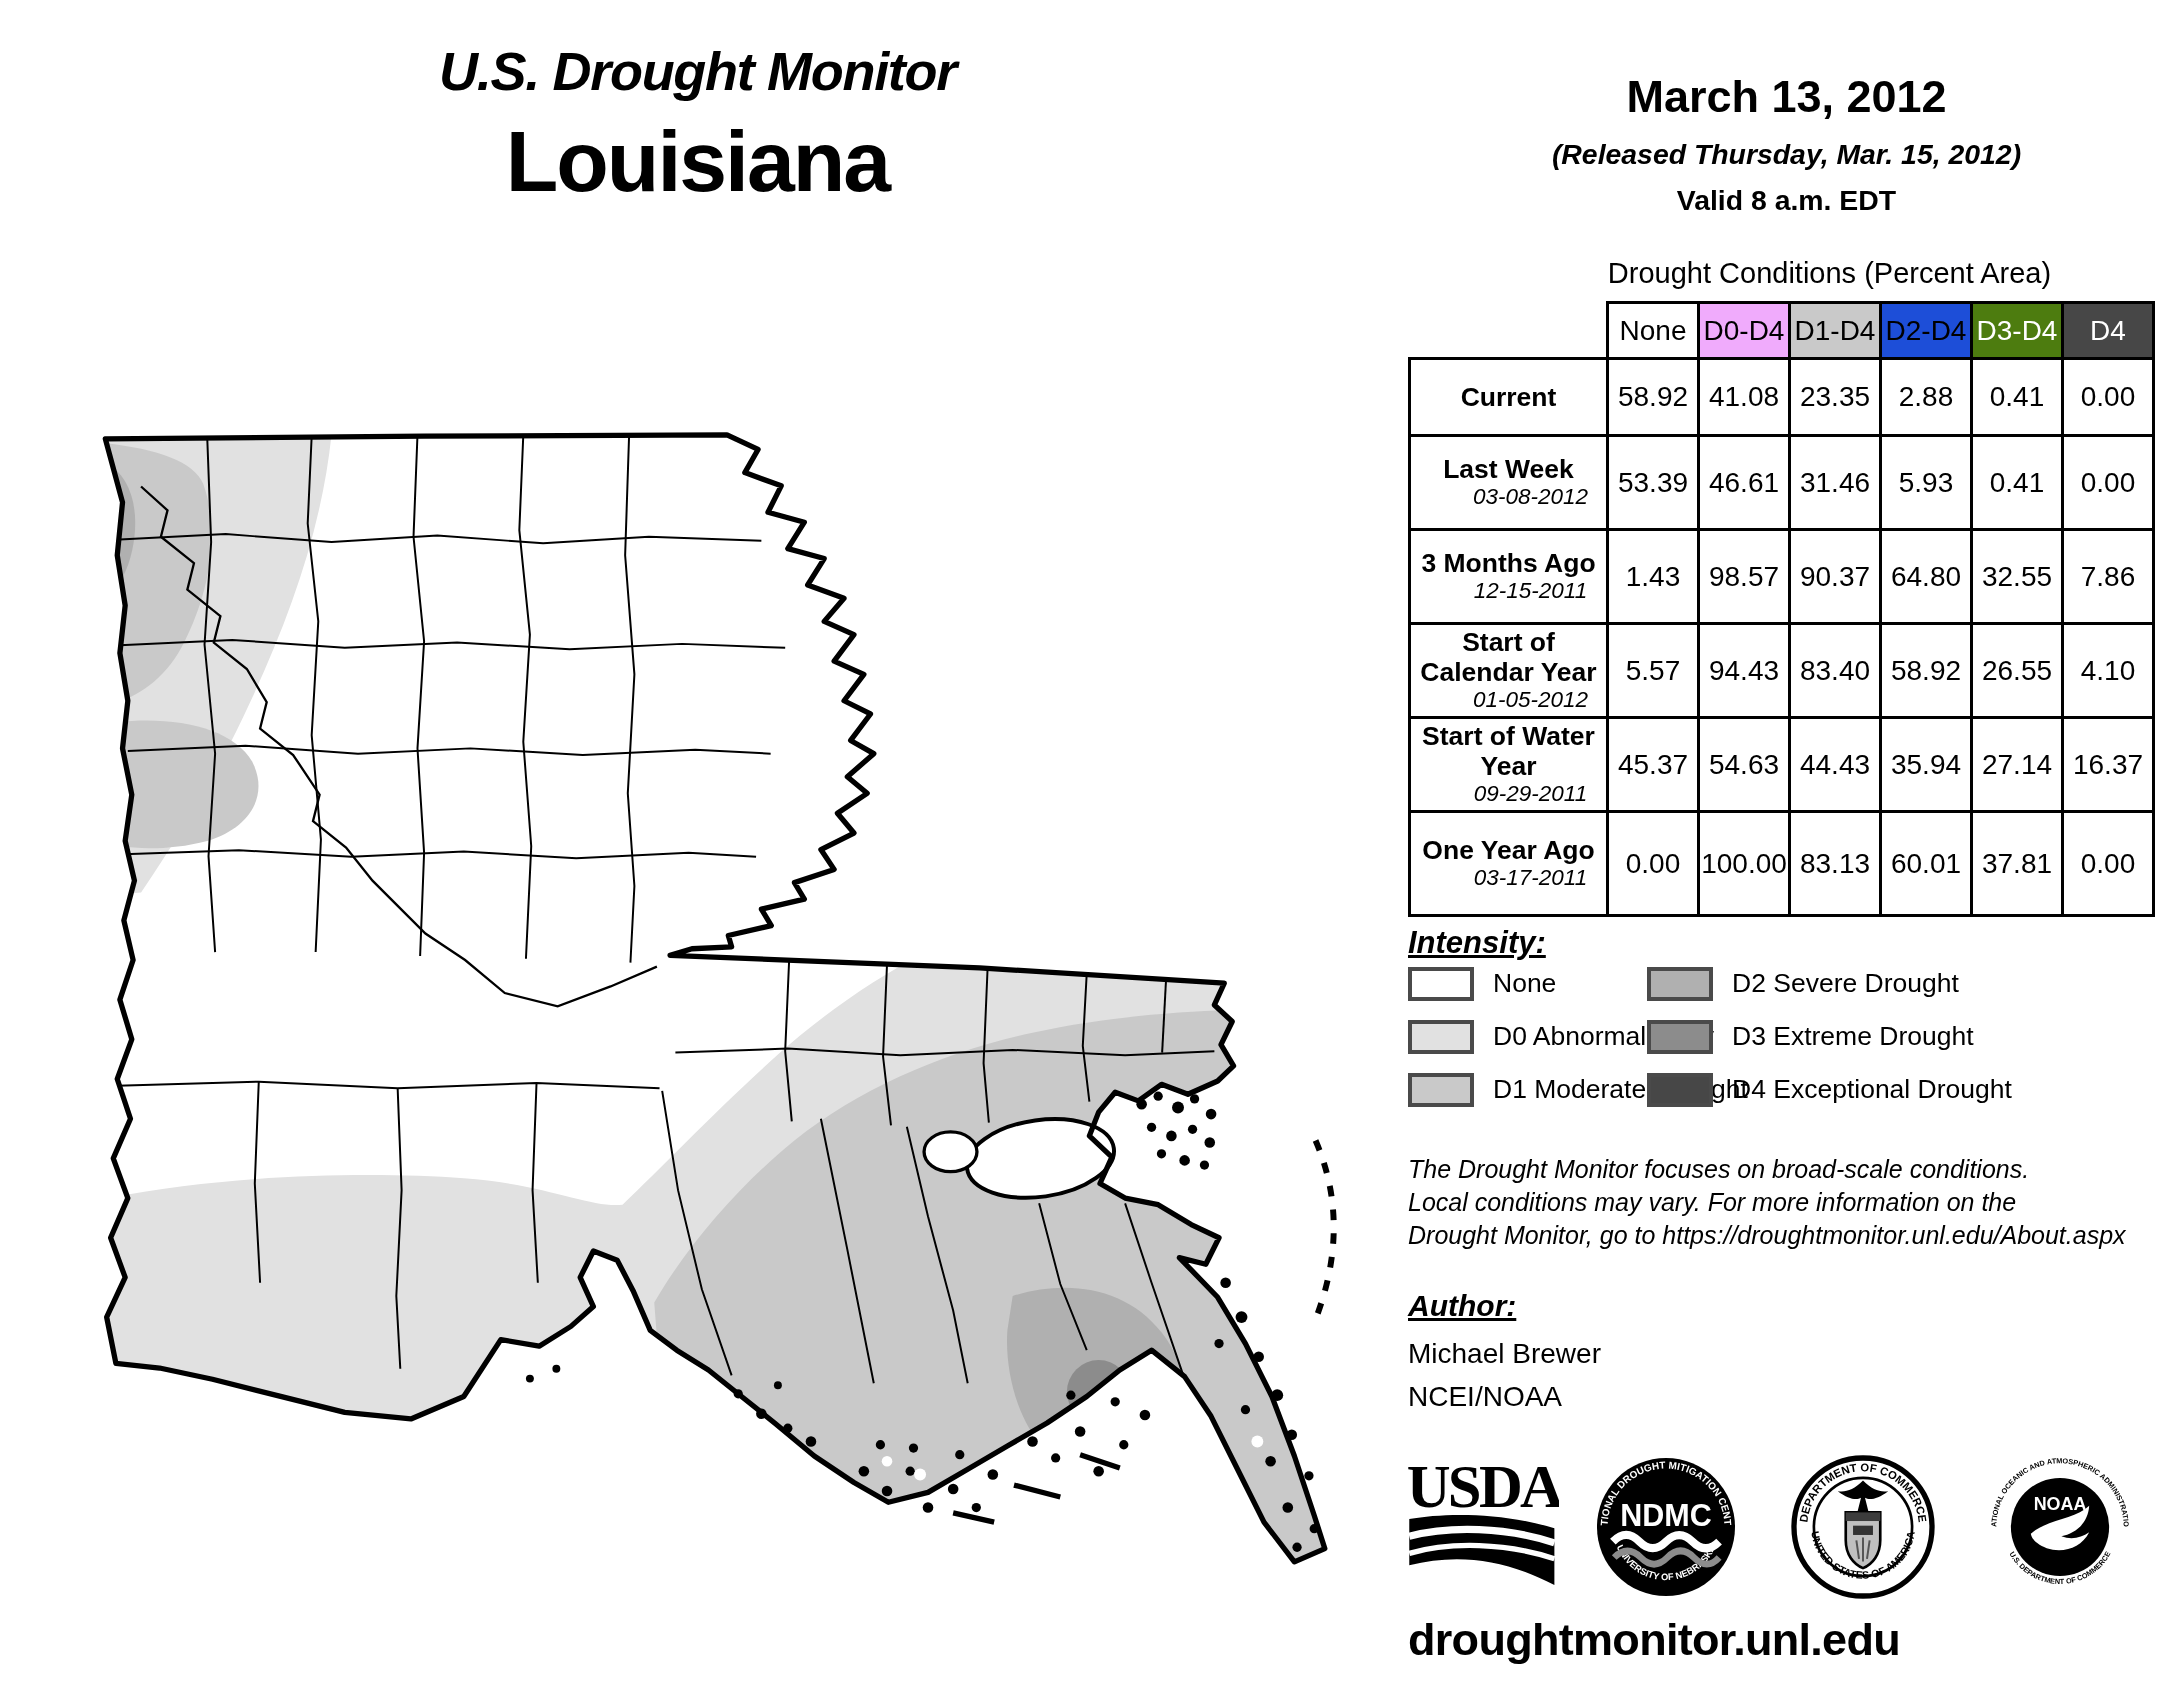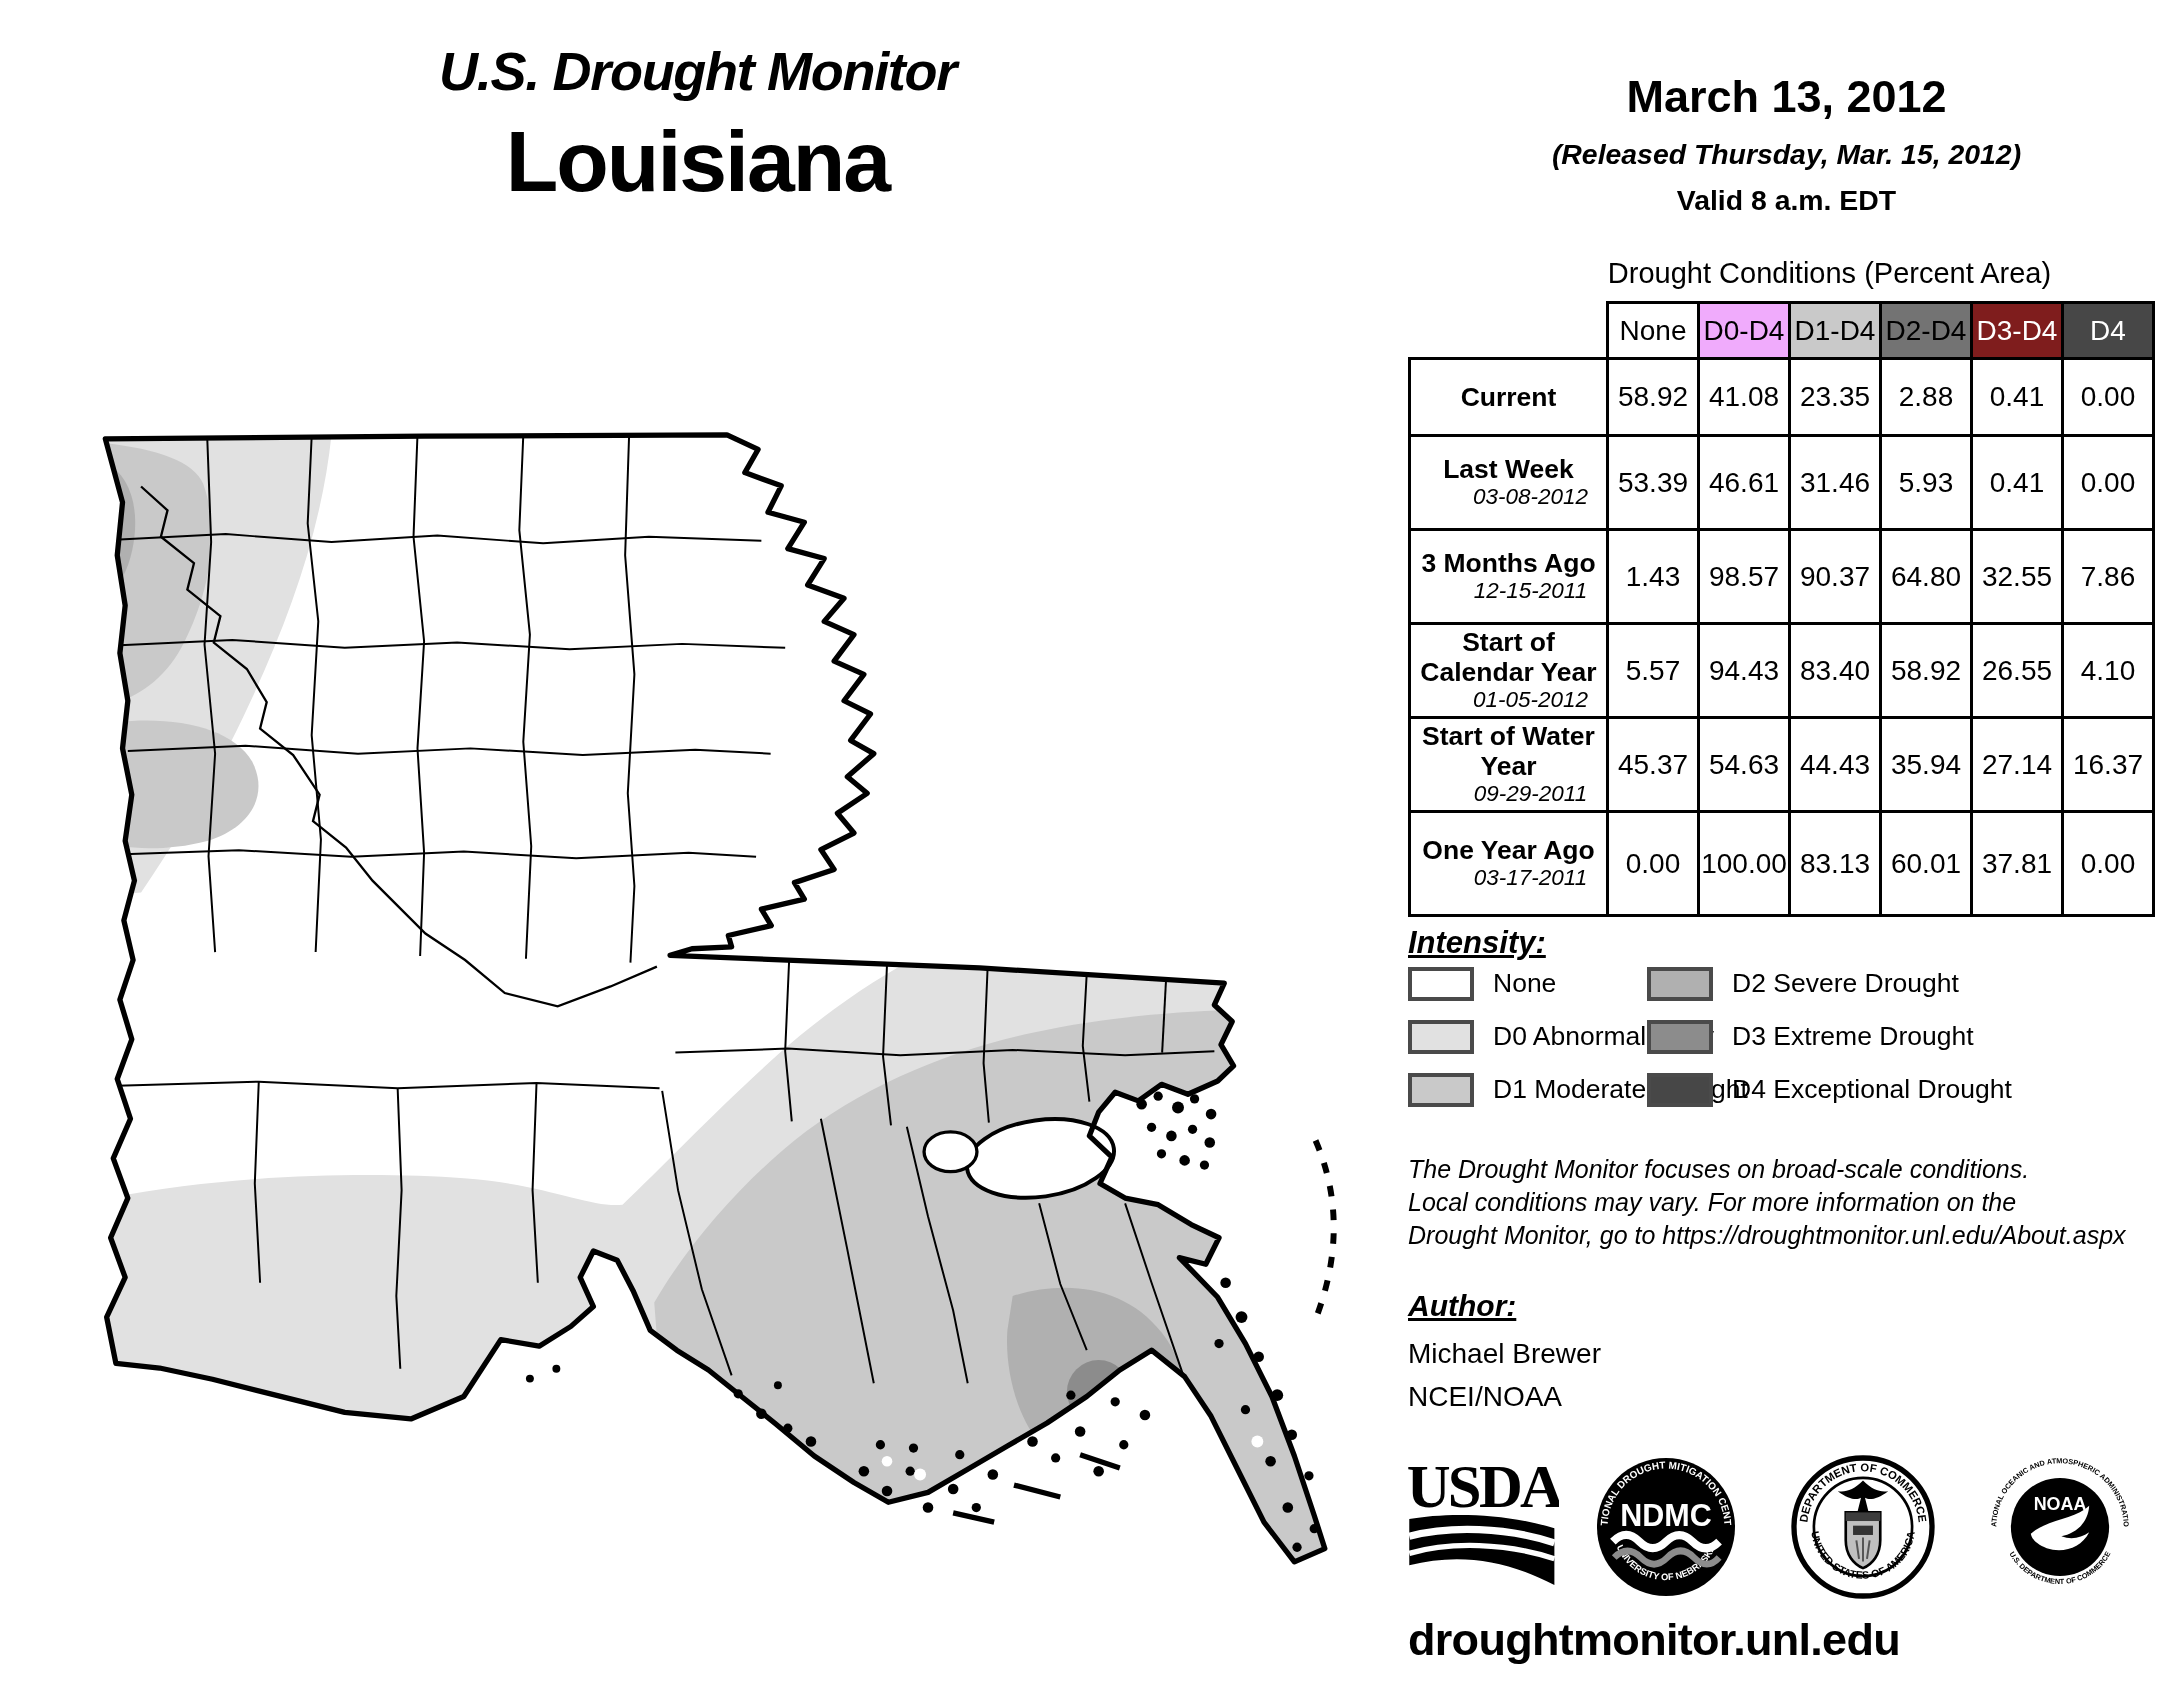--- a/index.html
+++ b/index.html
@@ -67,22 +67,22 @@
         <col style="width:91px">
         <col style="width:91px">
         <col style="width:91px">
       </colgroup>
     <tbody>
         <tr>
       <td class="corner"></td>
       <td class="hdr-cell" style="background-color: rgb(255, 255, 255);">None</td>
       <td class="hdr-cell" style="background-color: #f0abfc;">D0-D4</td>
       <td class="hdr-cell" style="background-color: rgb(201, 201, 201);">D1-D4</td>
-      <td class="hdr-cell" style="background-color: #737373;">D2-D4</td>
-      <td class="hdr-cell dark" style="background-color: #7f1d1d;">D3-D4</td>
+      <td class="hdr-cell" style="background-color: #1d4ed8;">D2-D4</td>
+      <td class="hdr-cell dark" style="background-color: #4d7c0f;">D3-D4</td>
       <td class="hdr-cell dark" style="background-color: rgb(71, 71, 71);">D4</td>
     </tr>
     <tr class="r0">
       <td>
             <div class="rowlab">Current</div>
           </td>
       <td class="val">58.92</td>
       <td class="val">41.08</td>
       <td class="val">23.35</td>
       <td class="val">2.88</td>

